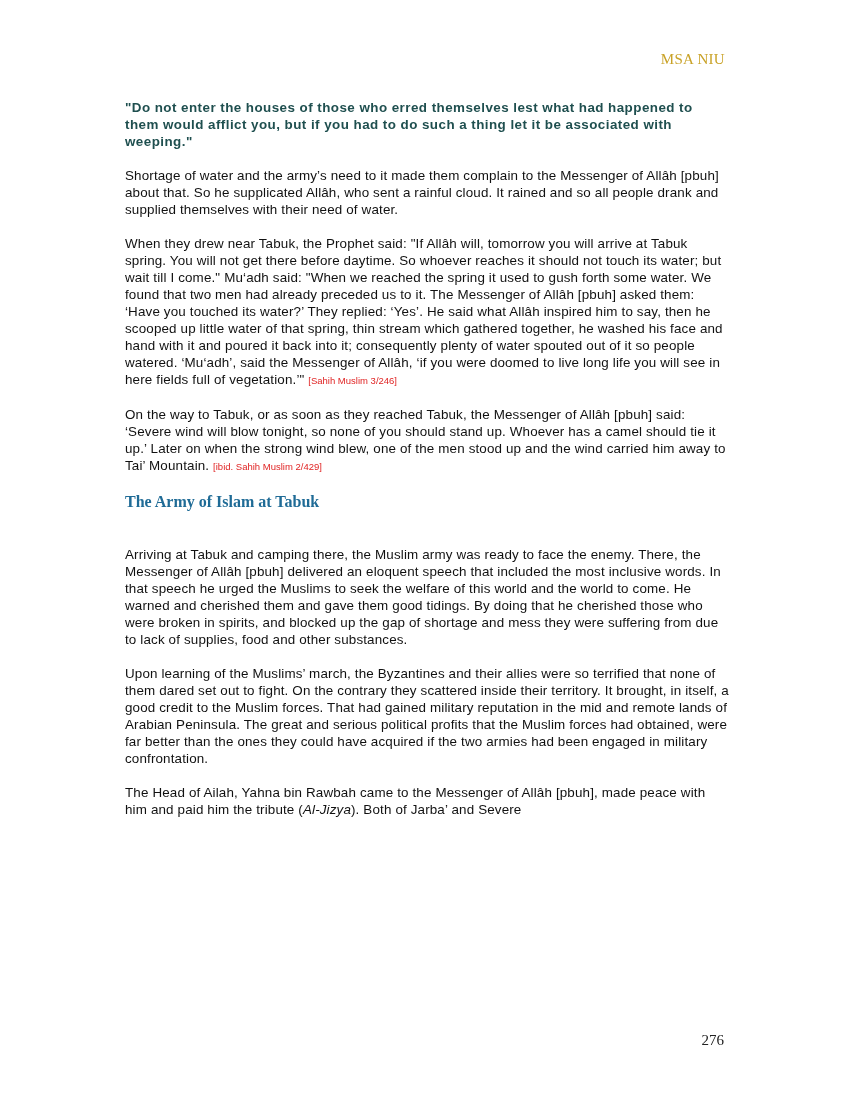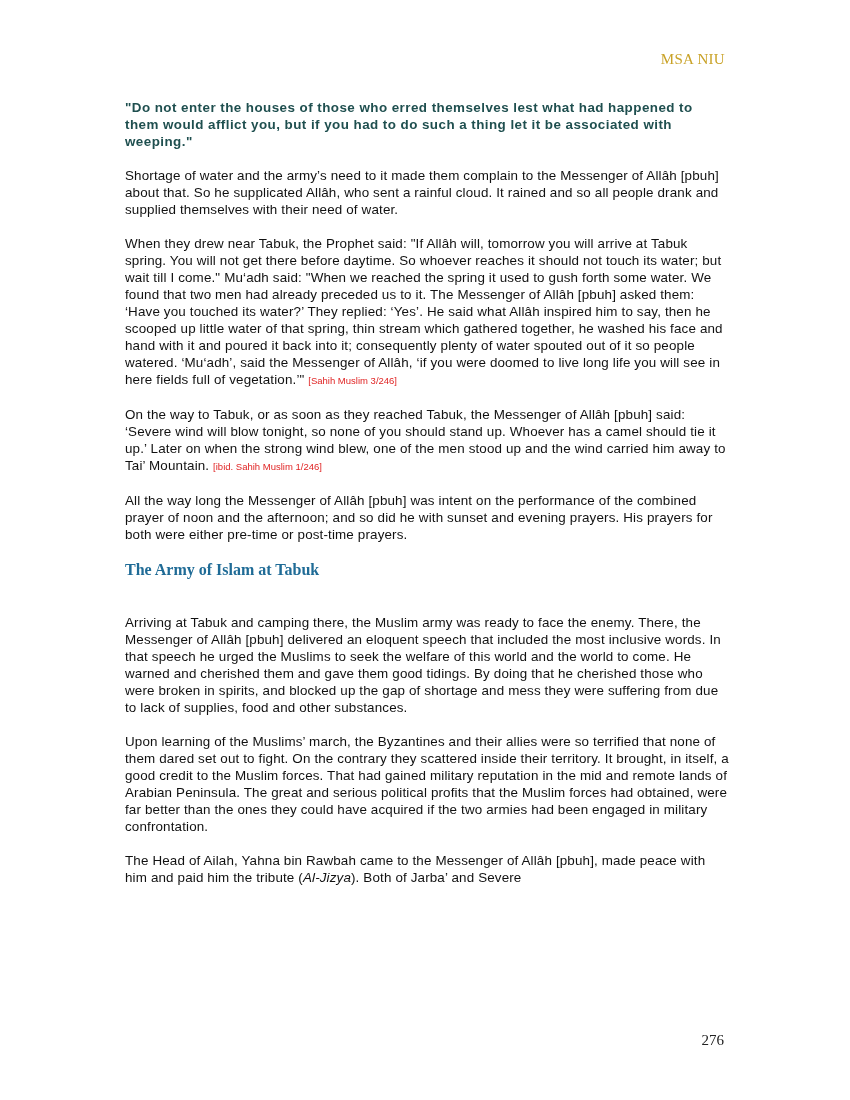--- a/index.html
+++ b/index.html
@@ -46,26 +46,23 @@
       <span>Shortage of water and the army’s need to it made them complain to the Messenger of Allâh [pbuh] about that. So he supplicated Allâh, who sent a rainful cloud. It rained and so all people drank and supplied themselves with their need of water.</span>
     </p>
 
     <p class="para">
       <span>When they drew near Tabuk, the Prophet said: "If Allâh will, tomorrow you will arrive at Tabuk spring. You will not get there before daytime. So whoever reaches it should not touch its water; but wait till I come." Mu‘adh said: "When we reached the spring it used to gush forth some water. We found that two men had already preceded us to it. The Messenger of Allâh [pbuh] asked them: ‘Have you touched its water?’ They replied: ‘Yes’. He said what Allâh inspired him to say, then he scooped up little water of that spring, thin stream which gathered together, he washed his face and hand with it and poured it back into it; consequently plenty of water spouted out of it so people watered. ‘Mu‘adh’, said the Messenger of Allâh, ‘if you were doomed to live long life you will see in here fields full of vegetation.’"</span>
       <span class="cite">[Sahih Muslim 3/246]</span>
     </p>
 
     <p class="para">
       <span>On the way to Tabuk, or as soon as they reached Tabuk, the Messenger of Allâh [pbuh] said: ‘Severe wind will blow tonight, so none of you should stand up. Whoever has a camel should tie it up.’ Later on when the strong wind blew, one of the men stood up and the wind carried him away to Tai’ Mountain.</span>
-      <span class="cite">[ibid. Sahih Muslim 1/246]</span>
+      <span class="cite">[ibid. Sahih Muslim 2/429]</span>
     </p>
 
-    <p class="para">
-      <span>All the way long the Messenger of Allâh [pbuh] was intent on the performance of the combined prayer of noon and the afternoon; and so did he with sunset and evening prayers. His prayers for both were either pre-time or post-time prayers.</span>
-    </p>
 
     <h2 class="section-heading">The Army of Islam at Tabuk</h2>
 
     <p class="para">
       <span>Arriving at Tabuk and camping there, the Muslim army was ready to face the enemy. There, the Messenger of Allâh [pbuh] delivered an eloquent speech that included the most inclusive words. In that speech he urged the Muslims to seek the welfare of this world and the world to come. He warned and cherished them and gave them good tidings. By doing that he cherished those who were broken in spirits, and blocked up the gap of shortage and mess they were suffering from due to lack of supplies, food and other substances.</span>
     </p>
 
     <p class="para">
       <span>Upon learning of the Muslims’ march, the Byzantines and their allies were so terrified that none of them dared set out to fight. On the contrary they scattered inside their territory. It brought, in itself, a good credit to the Muslim forces. That had gained military reputation in the mid and remote lands of Arabian Peninsula. The great and serious political profits that the Muslim forces had obtained, were far better than the ones they could have acquired if the two armies had been engaged in military confrontation.</span>
     </p>

